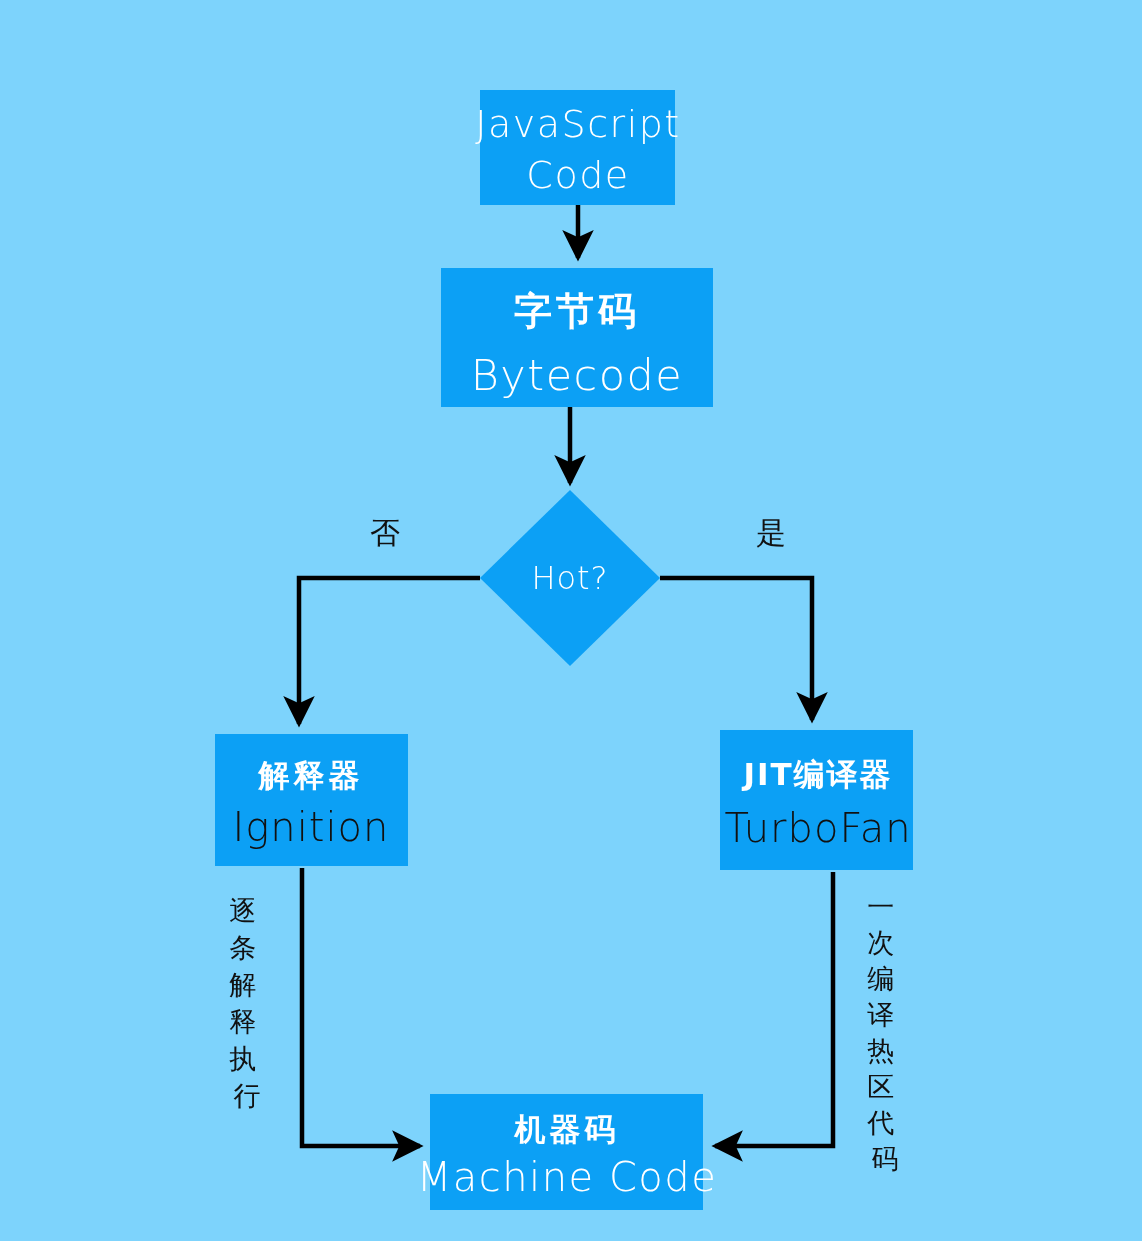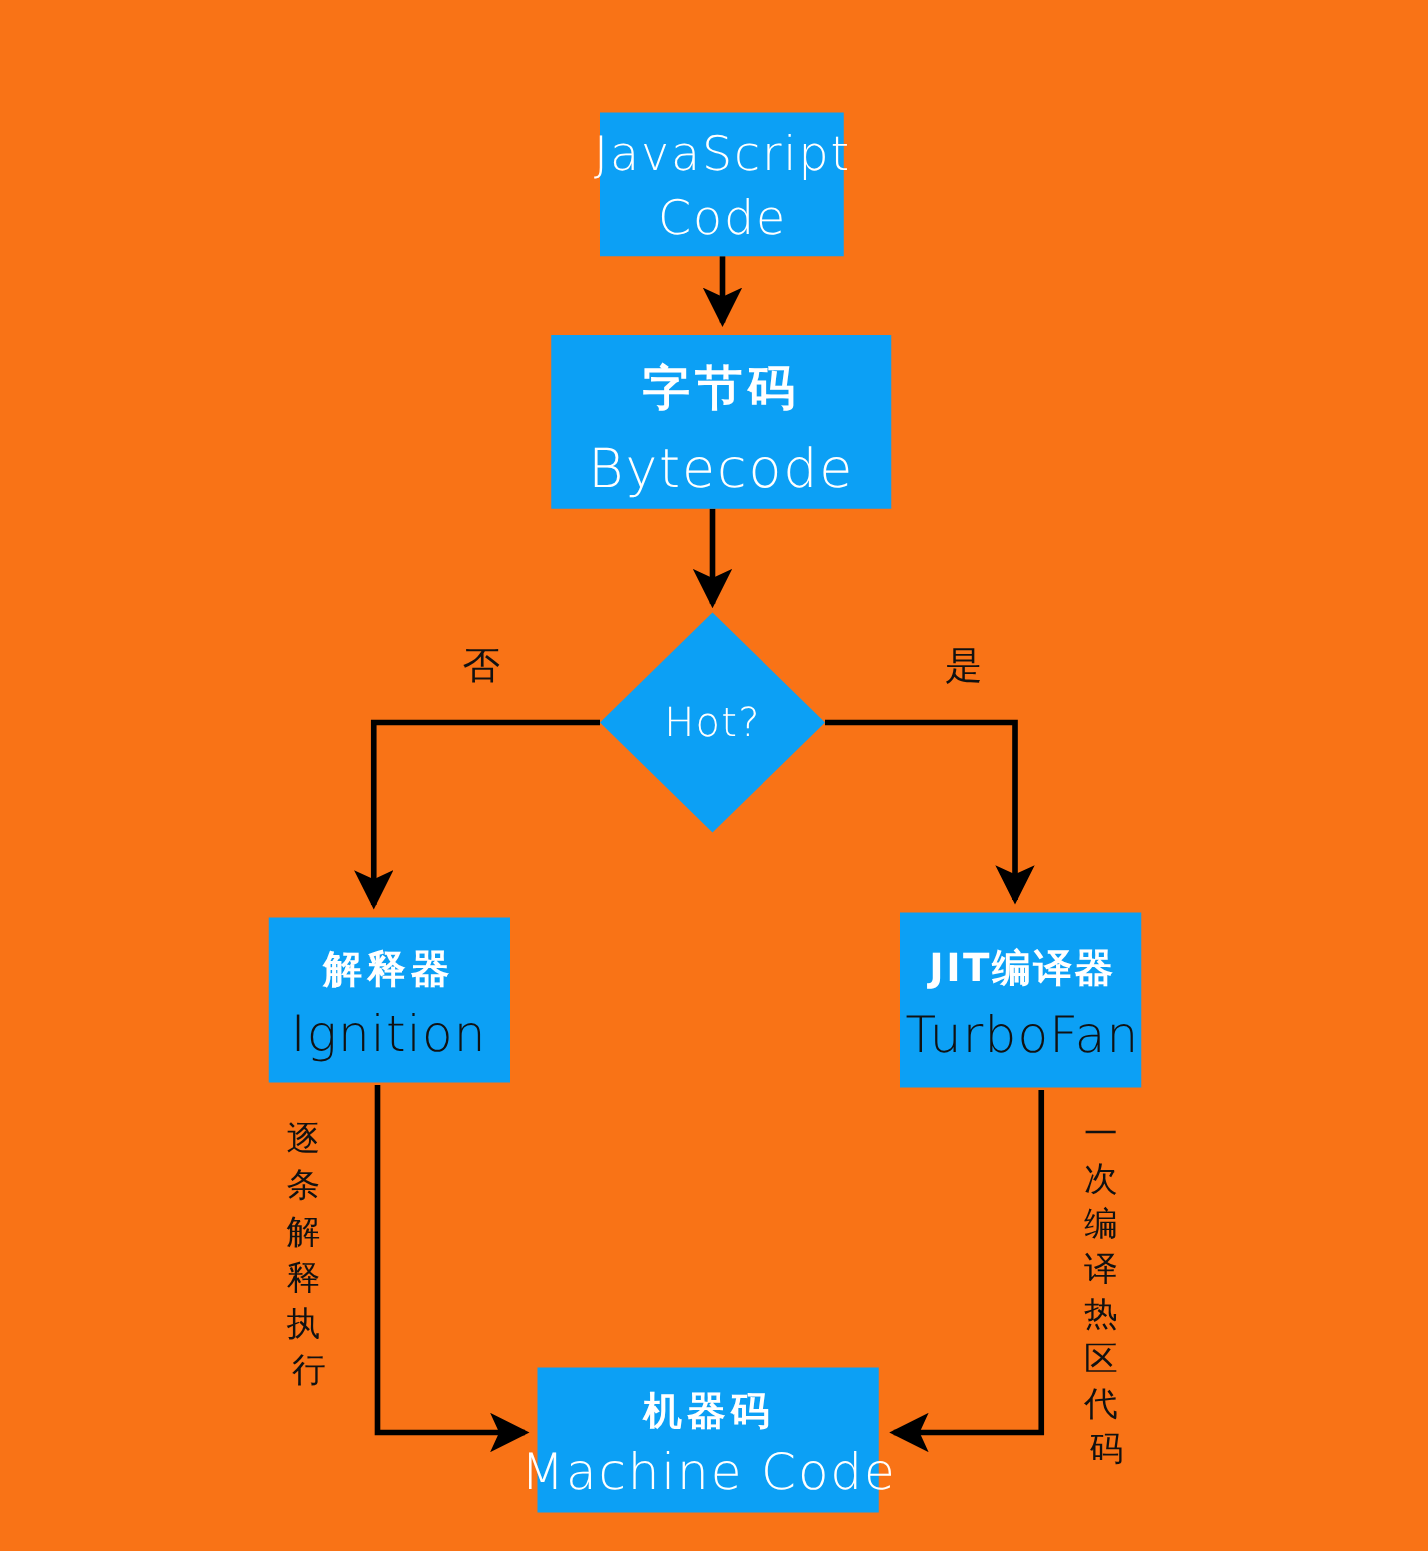--- a/index.html
+++ b/index.html
@@ -11,21 +11,21 @@
   body {
     width: 1142px;
     height: 1241px;
     font-family: "DejaVu Sans", "Liberation Sans", sans-serif;
     overflow: hidden;
   }
   #diagram-root {
     position: relative;
     width: 1142px;
     height: 1241px;
-    background: #f97316;
+    background: #7dd3fc;
   }
   svg#flowchart {
     display: block;
     width: 1142px;
     height: 1241px;
   }
   .node-shape { stroke: none; }
   .edge-line {
     fill: none;
     stroke: #000000;

